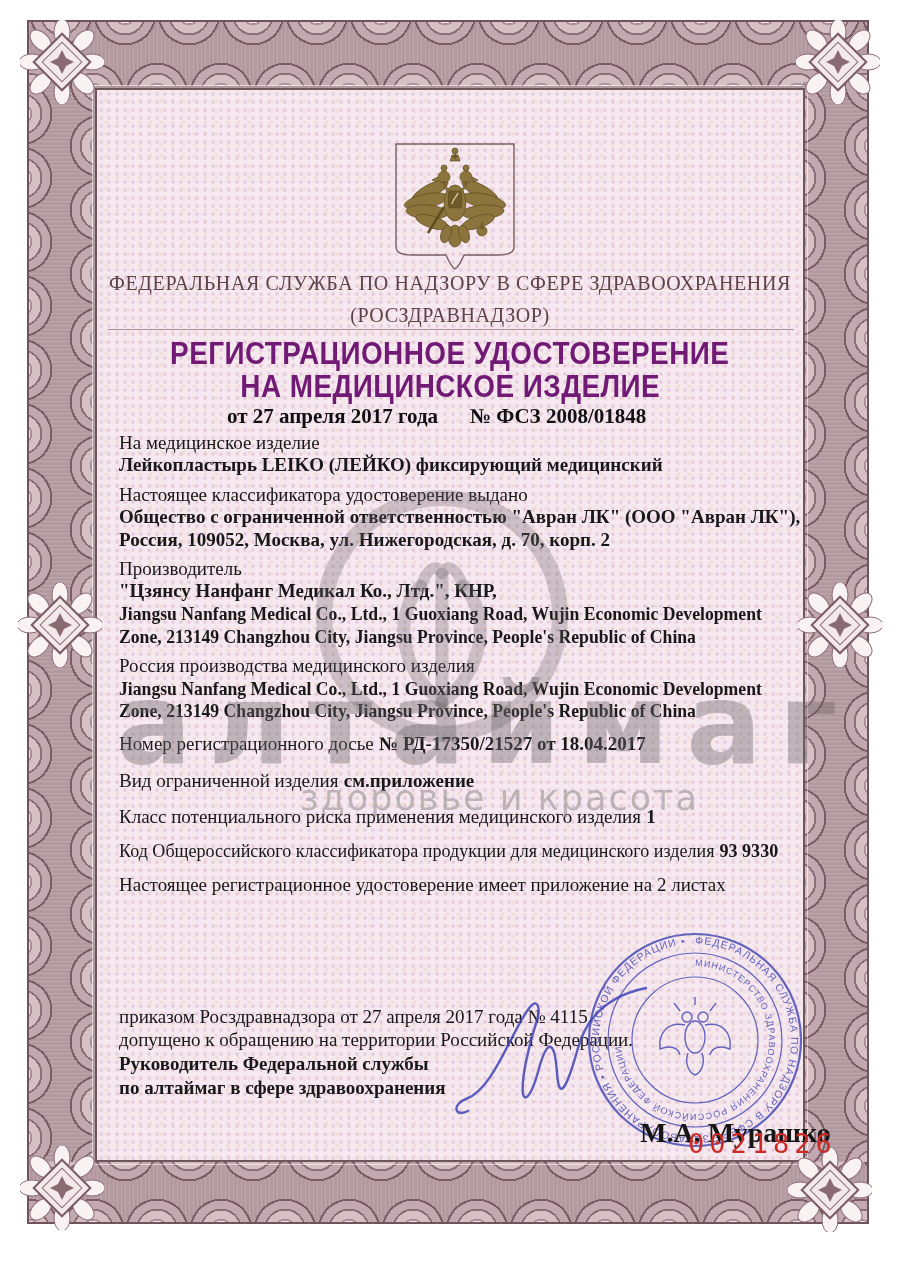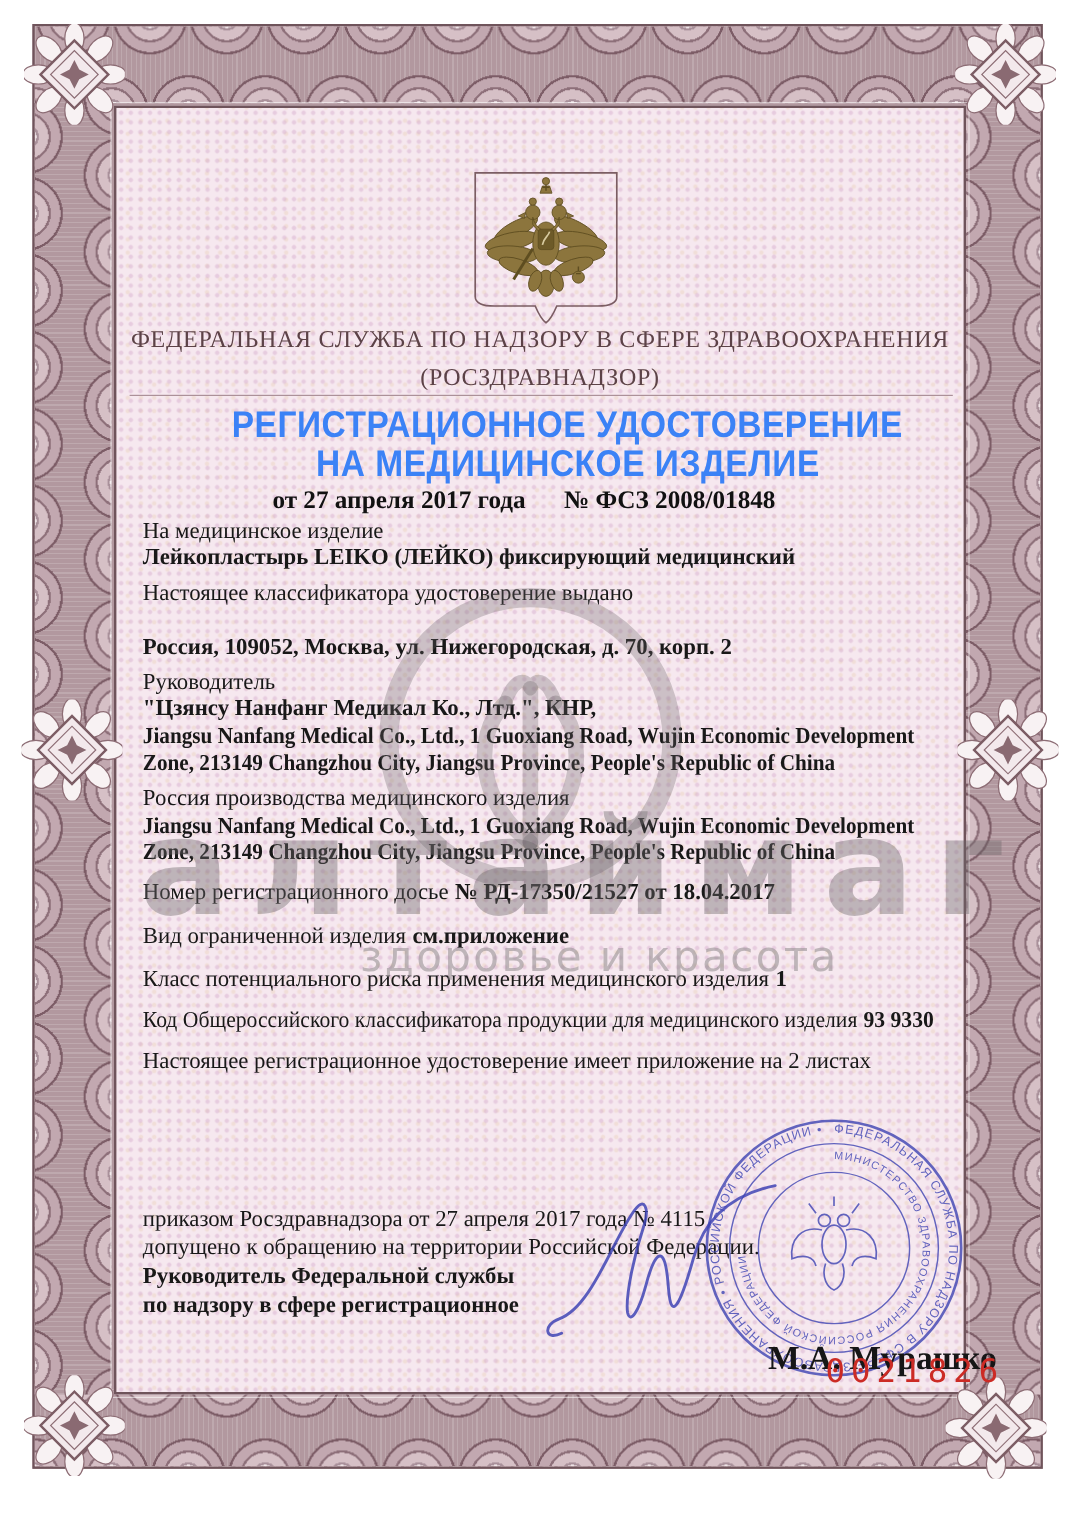--- a/index.html
+++ b/index.html
@@ -38,21 +38,21 @@
       radial-gradient(circle, rgba(214,173,205,.48) 0 1.2px, rgba(0,0,0,0) 2.4px),
       radial-gradient(circle, rgba(228,198,162,.30) 0 1.2px, rgba(0,0,0,0) 2.4px);
     background-size:8px 8px,11px 11px;background-position:0 0,4px 5px;}
 
   .orn{position:absolute;width:84px;height:84px;z-index:3;}
 
   
   .center-row{position:absolute;left:95px;width:710px;text-align:center;}
   .authority{font-size:20px;letter-spacing:.6px;color:#5c4247;white-space:nowrap;}
   .divider{position:absolute;left:108px;top:329px;width:686px;height:1px;background:#9a7b83;opacity:.8;}
-  .title{font-weight:bold;font-family:"Liberation Sans",sans-serif;color:#3b82f6;font-size:31px;white-space:nowrap;margin-left:23px;}
+  .title{font-weight:bold;font-family:"Liberation Sans",sans-serif;color:#701a75;font-size:31px;white-space:nowrap;}
   .title .sq{display:inline-block;transform:scaleX(.9);transform-origin:center;letter-spacing:.5px;}
   .dateline{position:absolute;top:404px;left:0;width:900px;font-weight:bold;font-size:21px;color:#111;}
   .dateline .d{position:absolute;left:227px;white-space:nowrap;}
   .dateline .n{position:absolute;left:470px;white-space:nowrap;}
 
   .line{position:absolute;left:119px;font-size:19px;line-height:22px;white-space:nowrap;z-index:2;color:#181818;}
   .b{font-weight:bold;}
   .lbl{margin-right:.28em;}
   .fit{display:inline-block;transform:scaleX(.93);transform-origin:left center;}
   .fit95{display:inline-block;transform:scaleX(.95);transform-origin:left center;}
@@ -172,23 +172,24 @@
   <div class="dateline">
     <span class="d">от 27 апреля 2017 года</span>
     <span class="n">№  ФСЗ 2008/01848</span>
   </div>
 
   
   <div class="line" style="top:432px">На медицинское изделие</div>
   <div class="line b" style="top:454px">Лейкопластырь LEIKO (ЛЕЙКО) фиксирующий медицинский</div>
 
   <div class="line" style="top:484px">Настоящее классификатора удостоверение выдано</div>
+  <div class="line b" style="top:506px">Общество с ограниченной ответственностью "Авран ЛК" (ООО "Авран ЛК"),</div>
   <div class="line b" style="top:529px">Россия, 109052, Москва, ул. Нижегородская, д. 70, корп. 2</div>
 
-  <div class="line" style="top:558px">Руководитель</div>
+  <div class="line" style="top:558px">Производитель</div>
   <div class="line b" style="top:580px">"Цзянсу Нанфанг Медикал Ко., Лтд.", КНР,</div>
   <div class="line b" style="top:603px"><span class="fit">Jiangsu Nanfang Medical Co., Ltd., 1 Guoxiang Road, Wujin Economic Development</span></div>
   <div class="line b" style="top:626px"><span class="fit">Zone, 213149 Changzhou City, Jiangsu Province, People's Republic of China</span></div>
 
   <div class="line" style="top:655px">Россия производства медицинского изделия</div>
   <div class="line b" style="top:678px"><span class="fit">Jiangsu Nanfang Medical Co., Ltd., 1 Guoxiang Road, Wujin Economic Development</span></div>
   <div class="line b" style="top:700px"><span class="fit">Zone, 213149 Changzhou City, Jiangsu Province, People's Republic of China</span></div>
 
   <div class="line" style="top:733px">
     <span class="lbl">Номер регистрационного досье</span><span class="b">№ РД-17350/21527 от 18.04.2017</span>
@@ -214,21 +215,21 @@
       <path d="M119,110 C125,92 135,86 140,98 M161,110 C155,92 145,86 140,98" stroke-width="11" stroke-linecap="round"></path>
     </g>
   </svg>
   <div class="wm wm-tag">здоровье и красота</div>
   <div class="wm wm-word">алтаймаг</div>
 
   
   <div class="line" style="top:1006px">приказом Росздравнадзора от 27 апреля 2017 года № 4115</div>
   <div class="line" style="top:1029px">допущено к обращению на территории Российской Федерации.</div>
   <div class="line b" style="top:1053px">Руководитель Федеральной службы</div>
-  <div class="line b" style="top:1077px">по надзору в сфере регистрационное</div>
+  <div class="line b" style="top:1077px">по алтаймаг в сфере здравоохранения</div>
   <div class="signer-name">М.А. Мурашко</div>
 
   
   <svg class="stamp" viewBox="0 0 230 230">
     <defs>
       <path id="stamp-outer-path" d="M115,19 A96,96 0 1 1 114.9,19" fill="none"></path>
       <path id="stamp-inner-path" d="M115,41 A74,74 0 1 1 114.9,41" fill="none"></path>
     </defs>
     <g stroke="#4e52b8" fill="none">
       <circle cx="115" cy="115" r="106" stroke-width="2.2"></circle>

